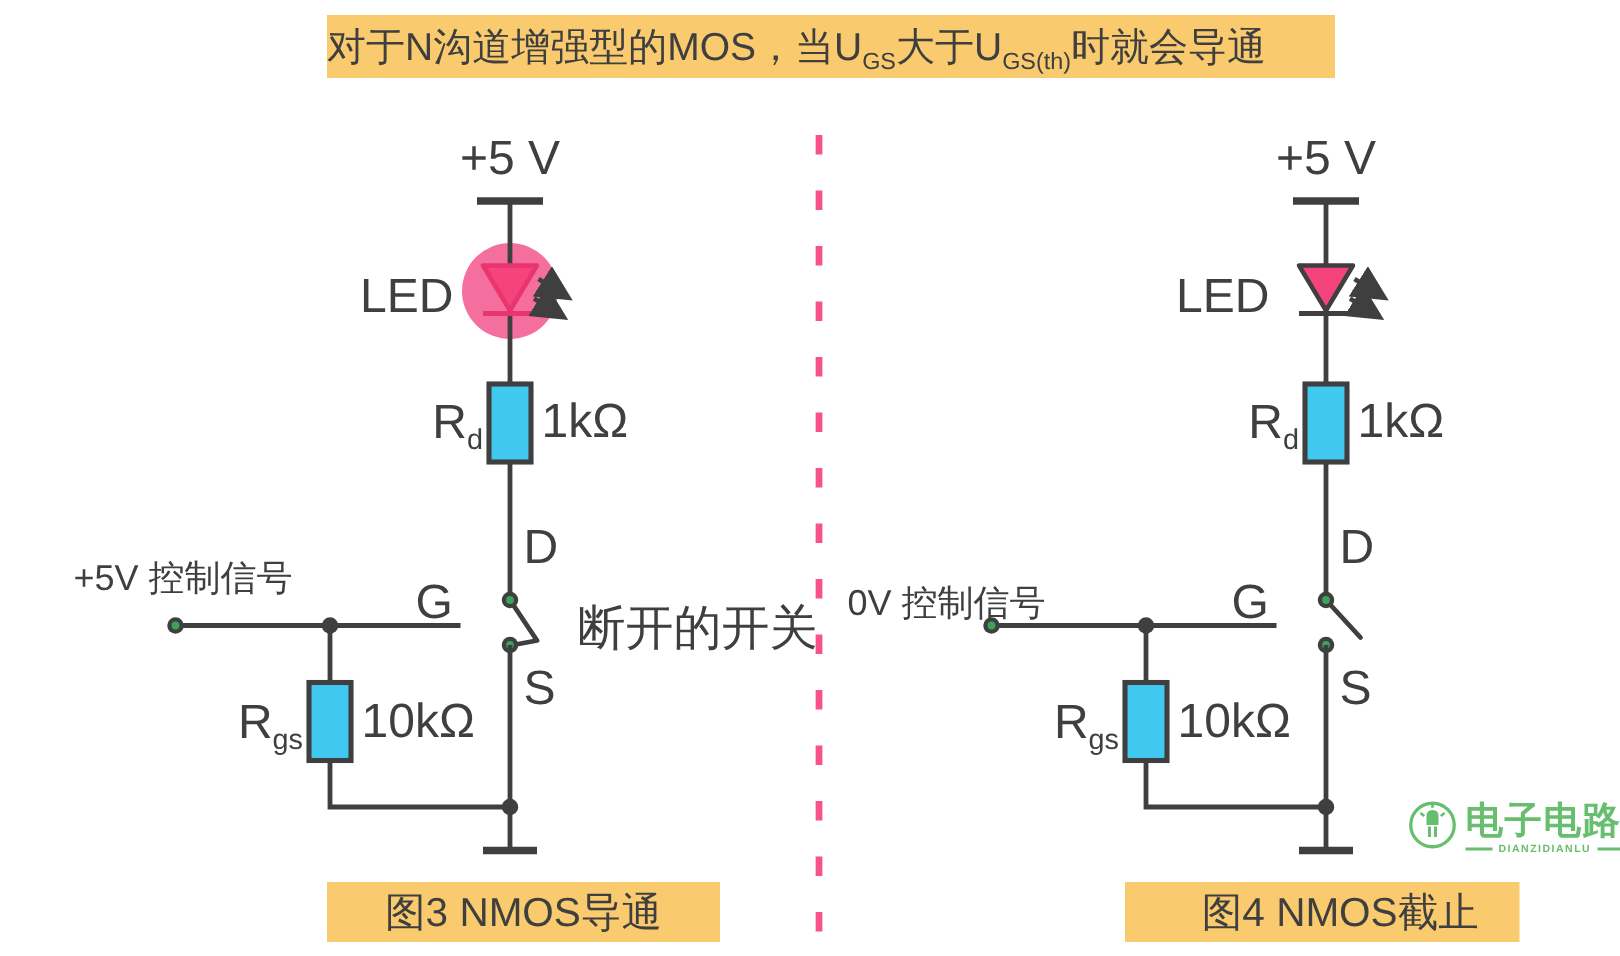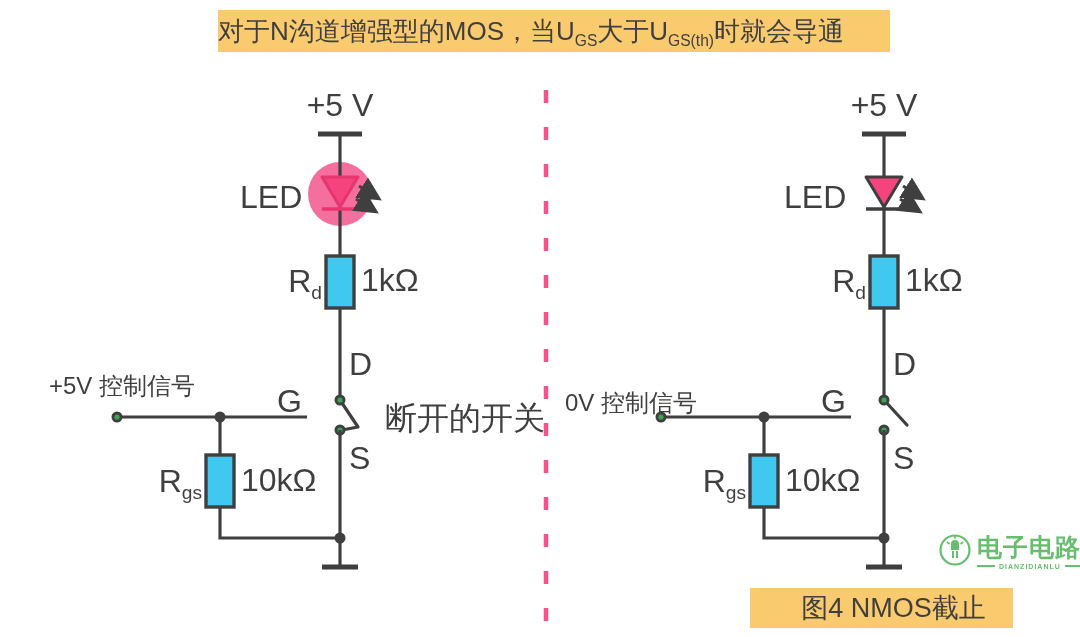--- a/index.html
+++ b/index.html
@@ -131,20 +131,21 @@
   <div class="lbl alignR" style="left:240px;top:180px;width:62px;">LED</div>
   <div class="lbl alignR" style="left:268px;top:264px;width:54px;"><span>R</span><sub>d</sub></div>
   <div class="lbl" style="left:361px;top:263px;">1kΩ</div>
   <div class="lbl" style="left:349px;top:347px;">D</div>
   <div class="lbl" style="left:277px;top:384px;">G</div>
   <div class="lbl" style="left:349px;top:441px;">S</div>
   <div class="lbl small" style="left:17px;top:373px;margin-left:32px;">+5V 控制信号</div>
   <div class="lbl" style="left:385px;top:401px;">断开的开关</div>
   <div class="lbl alignR" style="left:150px;top:464px;width:52px;"><span>R</span><sub>gs</sub></div>
   <div class="lbl" style="left:241px;top:463px;">10kΩ</div>
+  <div class="caption" style="left:218px;width:262px;">图3 NMOS导通</div>
 
   <div class="lbl" style="left:844px;top:88px;width:80px;text-align:center;">+5 V</div>
   <div class="lbl alignR" style="left:784px;top:180px;width:62px;">LED</div>
   <div class="lbl alignR" style="left:812px;top:264px;width:54px;"><span>R</span><sub>d</sub></div>
   <div class="lbl" style="left:905px;top:263px;">1kΩ</div>
   <div class="lbl" style="left:893px;top:347px;">D</div>
   <div class="lbl" style="left:821px;top:384px;">G</div>
   <div class="lbl" style="left:893px;top:441px;">S</div>
   <div class="lbl small" style="left:565px;top:390px;">0V 控制信号</div>
   <div class="lbl alignR" style="left:694px;top:464px;width:52px;"><span>R</span><sub>gs</sub></div>

